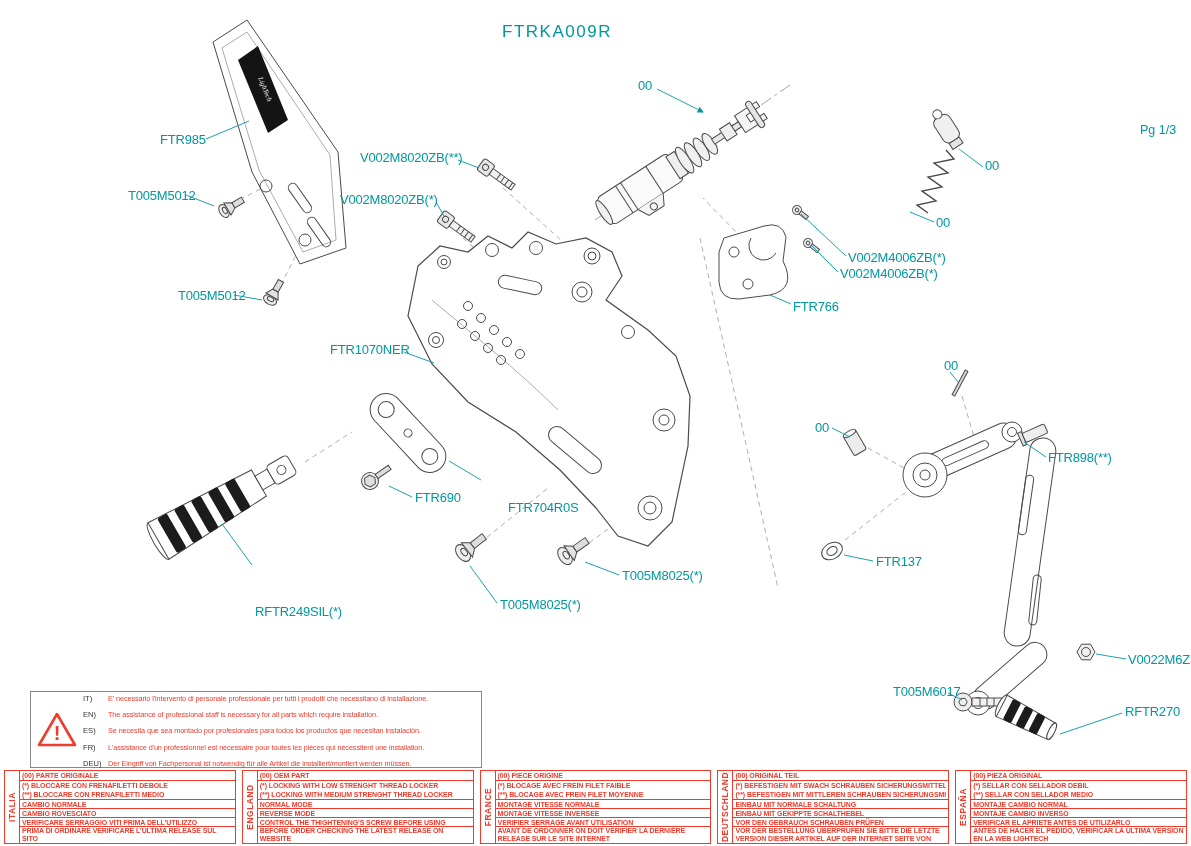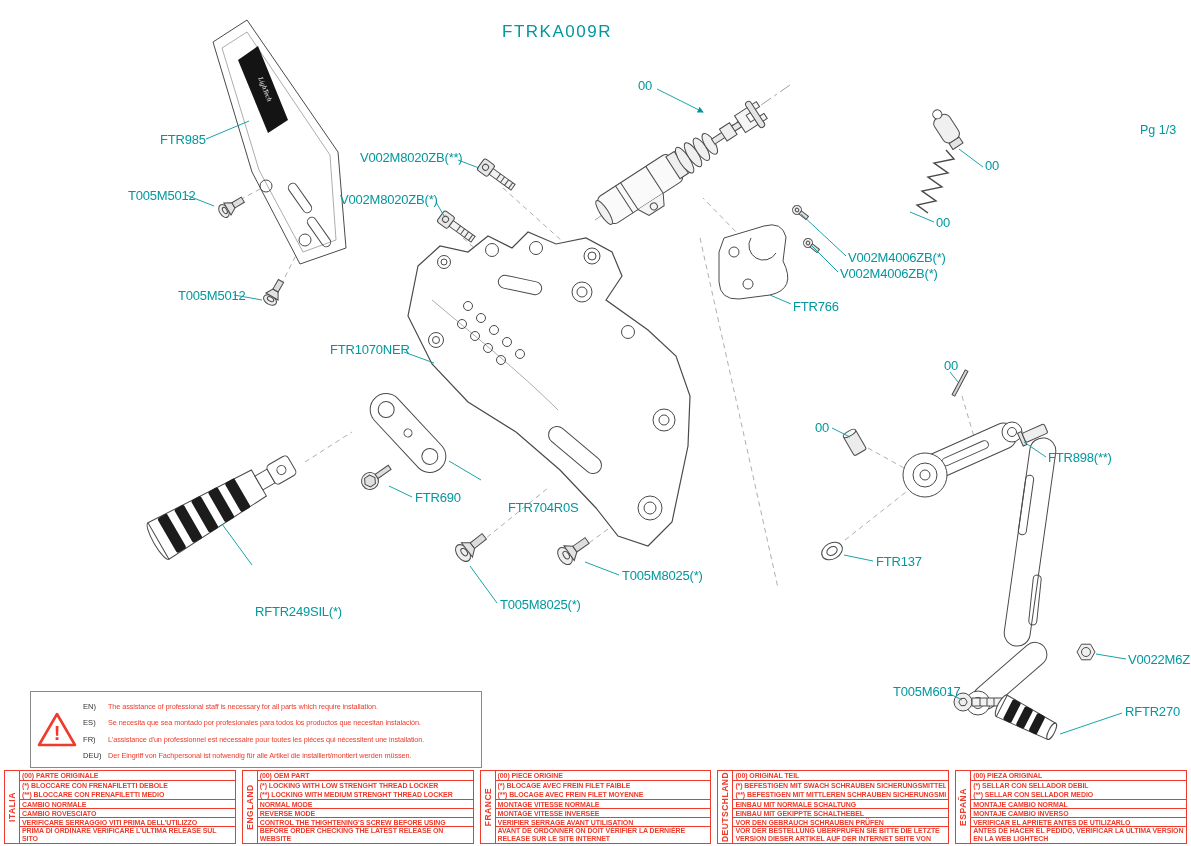--- a/index.html
+++ b/index.html
@@ -359,20 +359,21 @@
     </div>
 
   <div class="warning-box">
     <div class="warn-icon">
       <svg width="40" height="38" viewBox="0 0 40 38">
         <polygon points="20,3 38,34 2,34" fill="none" stroke="var(--warning-red)" stroke-width="2.6" stroke-linejoin="round"></polygon>
         <text x="20" y="29" text-anchor="middle" font-size="20" font-weight="bold" fill="var(--warning-red)">!</text>
       </svg>
     </div>
     <div class="warn-lines" id="warn-lines">
+        <div class="warn-line"><span class="warn-lang">IT)</span><span class="warn-text">E' necessario l'intervento di personale professionale per tutti i prodotti che necessitano di installazione.</span></div>
         <div class="warn-line"><span class="warn-lang">EN)</span><span class="warn-text">The assistance of professional staff is necessary for all parts which require installation.</span></div>
         <div class="warn-line"><span class="warn-lang">ES)</span><span class="warn-text">Se necesita que sea montado por profesionales para todos los productos que necesitan instalación.</span></div>
         <div class="warn-line"><span class="warn-lang">FR)</span><span class="warn-text">L'assistance d'un professionnel est nécessaire pour toutes les pièces qui nécessitent une installation.</span></div>
         <div class="warn-line"><span class="warn-lang">DEU)</span><span class="warn-text">Der Eingriff von Fachpersonal ist notwendig  für alle Artikel die installiert/montiert werden müssen.</span></div>
       </div>
   </div>
 
   <div class="tables" id="tables">
       <div class="lang-table">
         <div class="lang-strip">

